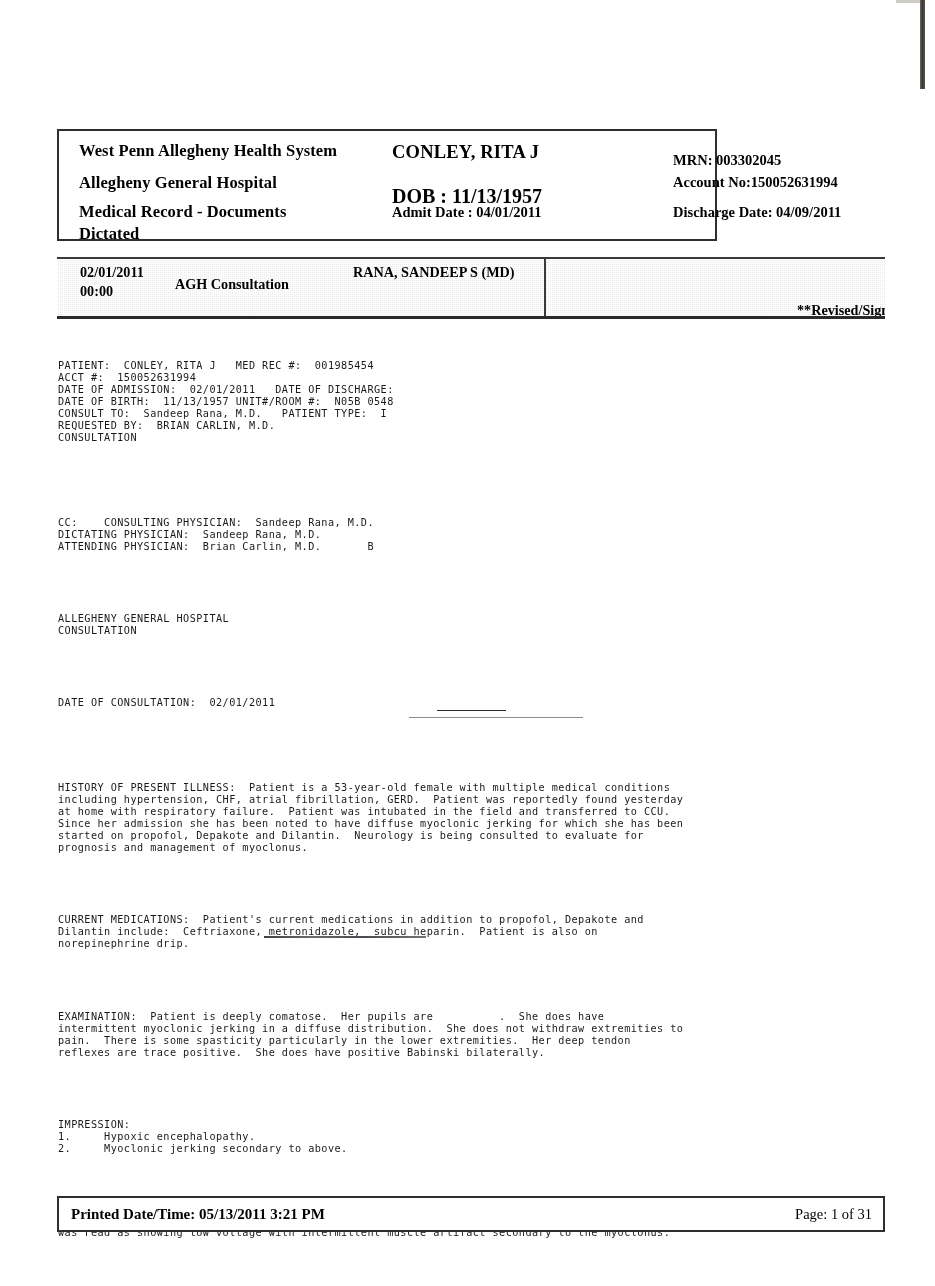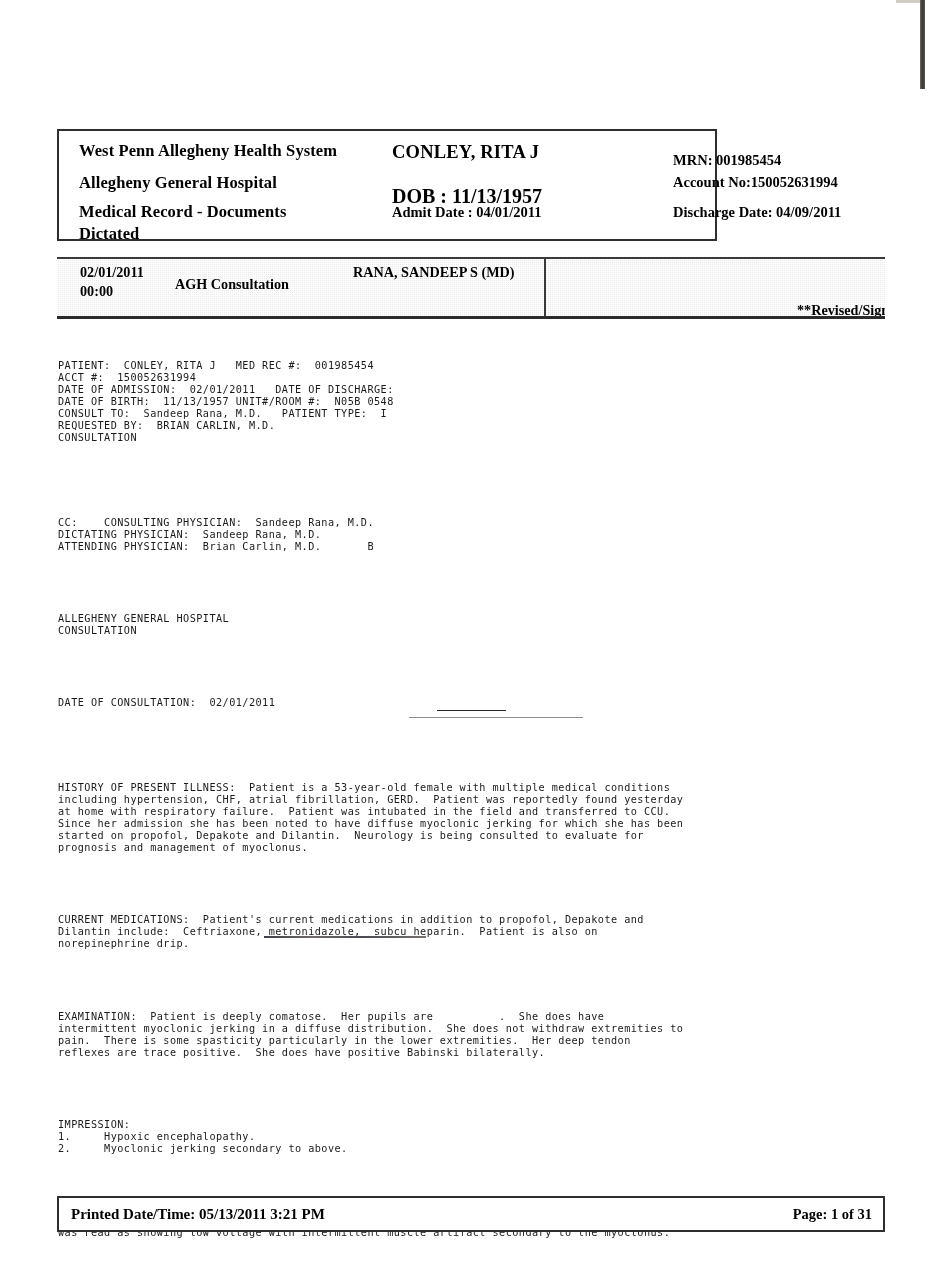--- a/index.html
+++ b/index.html
@@ -221,21 +221,21 @@
     left: 12px;
     top: 8px;
     font-weight: bold;
     font-size: 15px;
     white-space: nowrap;
   }
   .footer-right {
     position: absolute;
     right: 11px;
     top: 8px;
-    font-weight: bold;
+    font-weight: normal;
     font-size: 14.5px;
     white-space: nowrap;
   }
 </style>
 </head>
 <body>
 
 <div class="page">
 
   <div class="scan-edge-cap"></div>
@@ -250,21 +250,21 @@
       <div class="org-line l4">Dictated</div>
     </div>
 
     <div class="header-col hc-mid">
       <div class="pt-name">CONLEY, RITA J</div>
       <div class="pt-dob">DOB : 11/13/1957</div>
       <div class="pt-admit">Admit Date : 04/01/2011</div>
     </div>
 
     <div class="header-col hc-right">
-      <div class="rt-mrn">MRN: 001985454</div>
+      <div class="rt-mrn">MRN: 003302045</div>
       <div class="rt-acct">Account No:150052631994</div>
       <div class="rt-disch">Discharge Date: 04/09/2011</div>
     </div>
 
   </div>
 
   <div class="meta-bar">
     <div class="meta-divider"></div>
 
     <div class="meta-text m-date">02/01/2011

